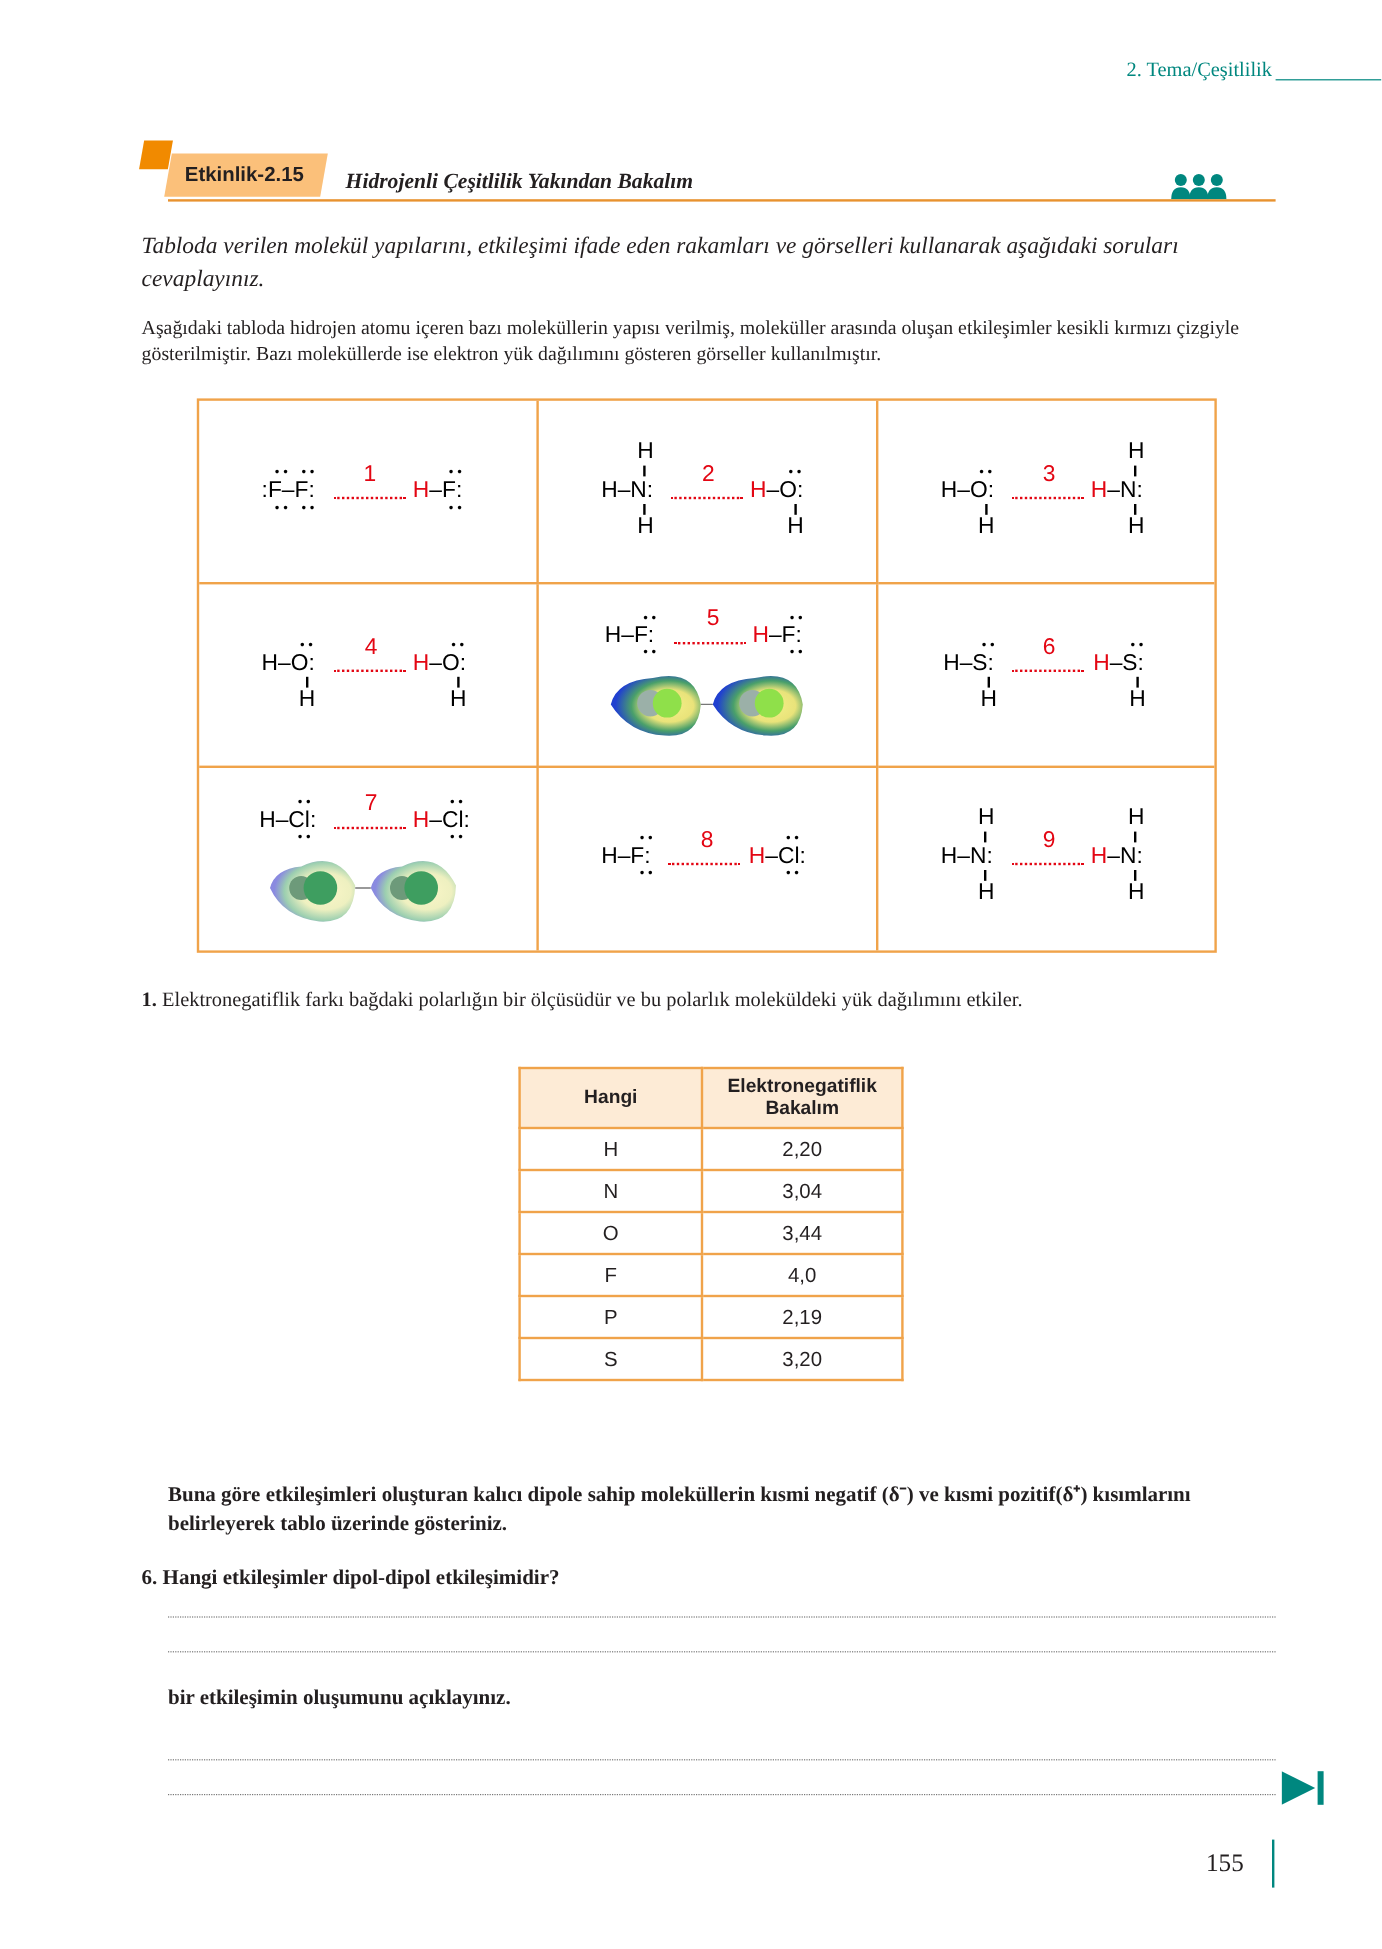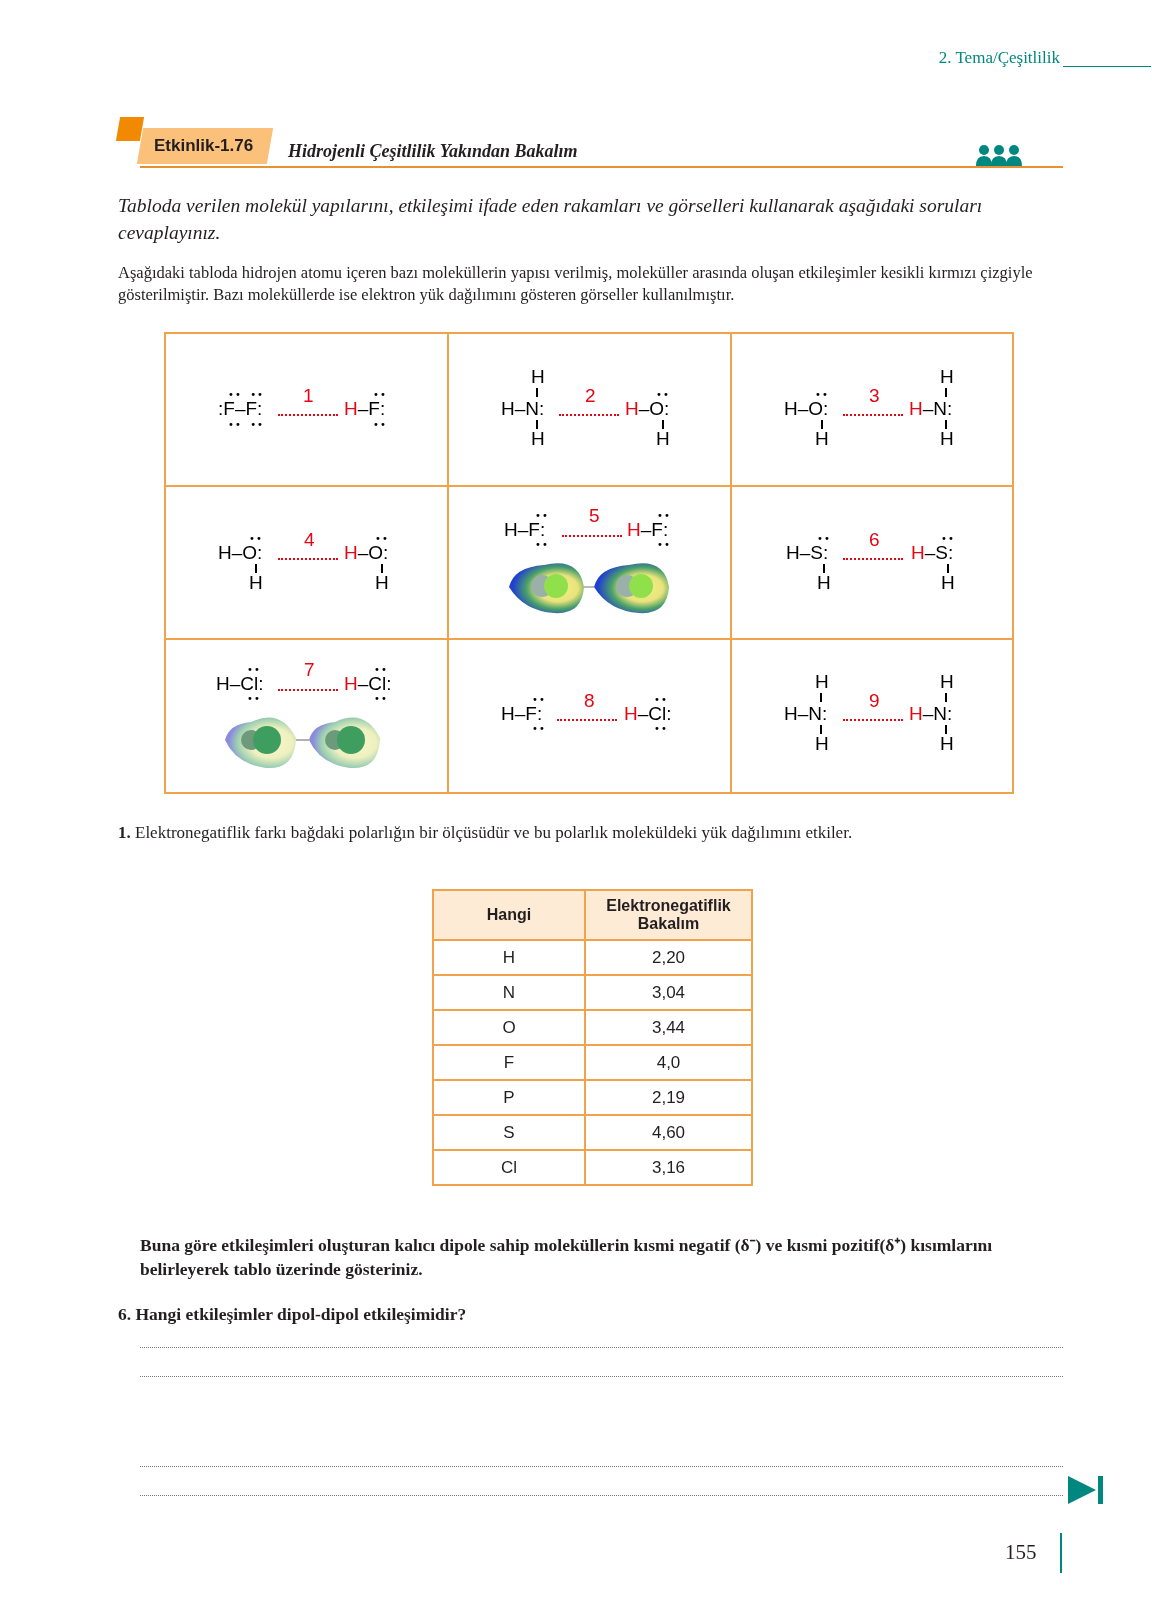--- a/index.html
+++ b/index.html
@@ -51,21 +51,21 @@
   .pnline{left:1060px;top:1533px;width:2px;height:40px;background:#00877f;}
 </style>
 </head>
 <body>
 
 <div class="abs tema">2. Tema/Çeşitlilik</div>
 <div class="abs tema-line"></div>
 
 <div class="abs orange-sq"></div>
 <div class="abs etk-tab"></div>
-<div class="abs etk-label">Etkinlik-1.76</div>
+<div class="abs etk-label">Etkinlik-2.15</div>
 <div class="abs etk-title">Hidrojenli Çeşitlilik Yakından Bakalım</div>
 <div class="abs etk-rule"></div>
 <svg class="abs group-icon" viewBox="0 0 48 22">
   <g fill="#00877f">
     <circle cx="9" cy="6" r="5"></circle>
       <circle cx="24" cy="6" r="5"></circle>
       <circle cx="39" cy="6" r="5"></circle>
     <path d="M1 22 Q1 12 9 12 Q17 12 17 22Z"></path>
     <path d="M16 22 Q16 12 24 12 Q32 12 32 22Z"></path>
     <path d="M31 22 Q31 12 39 12 Q47 12 47 22Z"></path>
@@ -250,36 +250,33 @@
     <tr>
         <td>F</td>
         <td>4,0</td>
       </tr>
     <tr>
         <td>P</td>
         <td>2,19</td>
       </tr>
     <tr>
         <td>S</td>
-        <td>4,60</td>
-      </tr>
-    <tr>
-        <td>Cl</td>
-        <td>3,16</td>
+        <td>3,20</td>
       </tr>
   </tbody>
 </table>
 
 <div class="abs boldtext">Buna göre etkileşimleri oluşturan kalıcı dipole sahip moleküllerin kısmi negatif (δ⁻) ve kısmi pozitif(δ⁺) kısımlarını belirleyerek tablo üzerinde gösteriniz.</div>
 
 <div class="abs q2">6. Hangi etkileşimler dipol-dipol etkileşimidir?</div>
 <div class="abs ans" style="top:1347px;"></div>
 <div class="abs ans" style="top:1376px;"></div>
 
 <div class="abs q3">
+  <span class="indent">bir etkileşimin oluşumunu açıklayınız.</span>
 </div>
 <div class="abs ans" style="top:1466px;"></div>
 <div class="abs ans" style="top:1495px;"></div>
 
 <svg class="abs next-icon" viewBox="0 0 38 32">
   <polygon points="0,2 28,16 0,30" fill="#00877f"></polygon>
   <rect x="30" y="2" width="5" height="28" fill="#00877f"></rect>
 </svg>
 
 <div class="abs pagenum">155</div>

